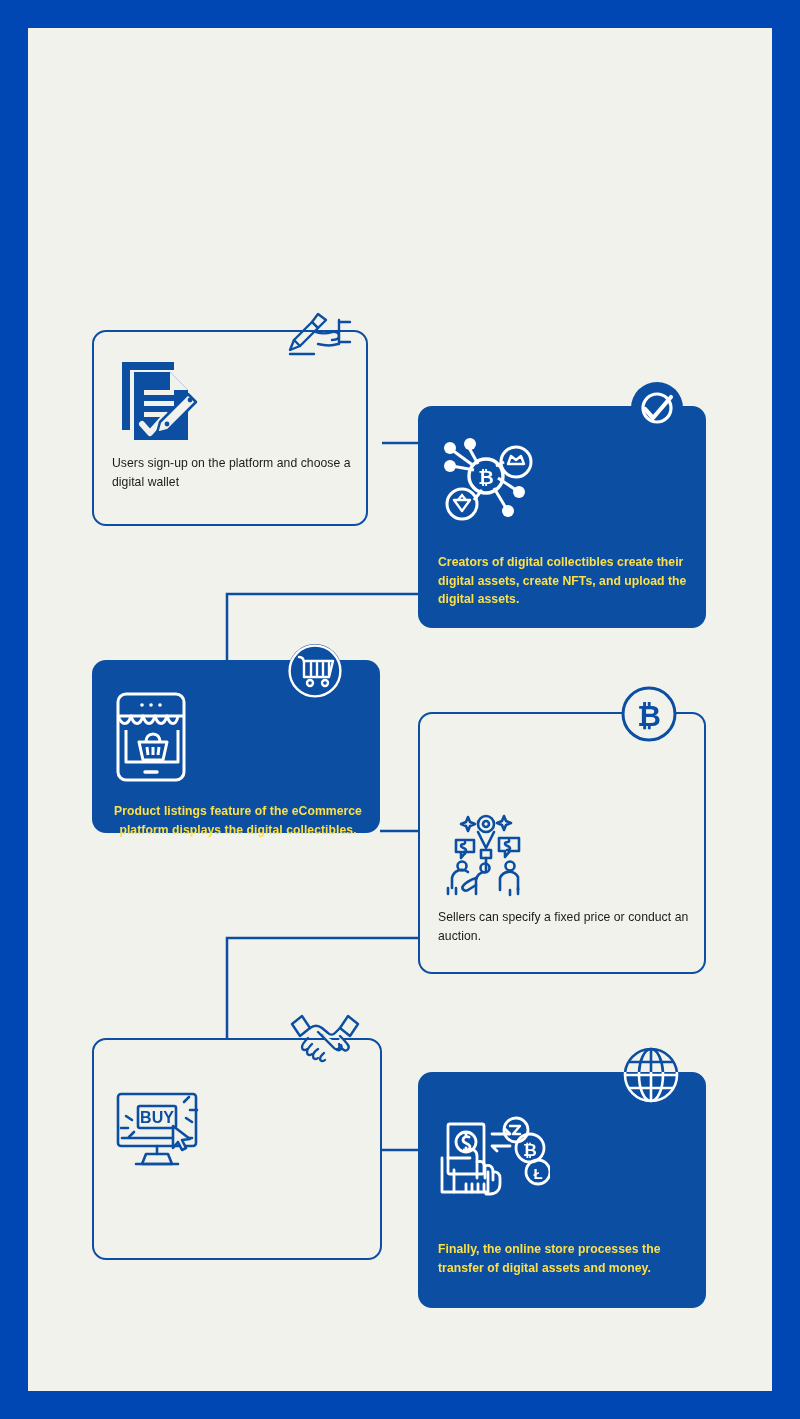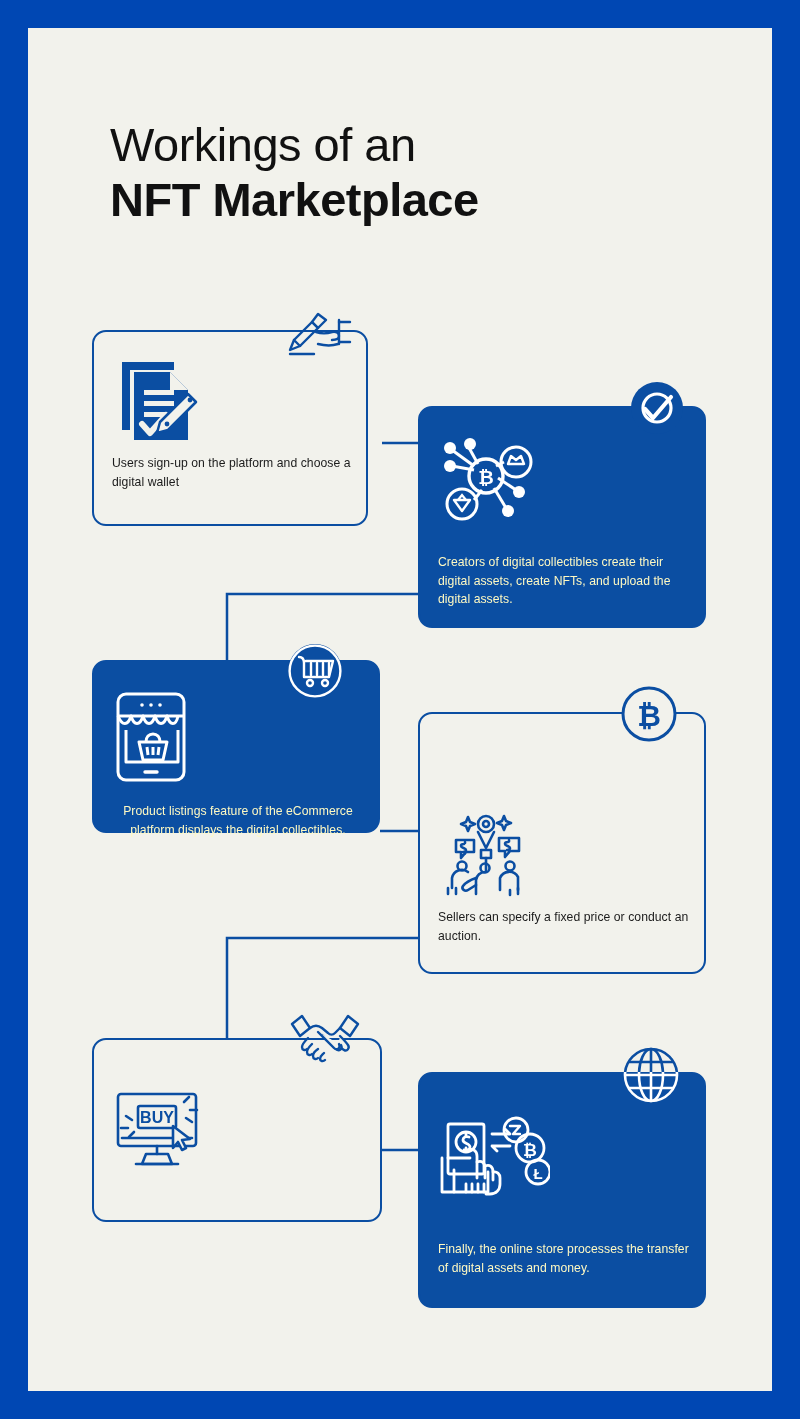--- a/index.html
+++ b/index.html
@@ -47,21 +47,21 @@
     border:2px solid #0b4ea2;
   }
   .card .caption{
     position:absolute;
     left:18px;right:14px;
     font-size:12.2px;
     line-height:18.6px;
     letter-spacing:0.05px;
   }
   .card.outline .caption{color:#1b1b1b;}
-  .card.filled  .caption{color:#fef9c3;}
+  .card.filled  .caption{color:#fde047;font-weight:bold;}
   .card .glyph{position:absolute;}
 
   
   .badge{position:absolute;}
 
   
   #card1{left:92px;top:330px;width:276px;height:196px;}
   #card1 .glyph{left:18px;top:22px;}
   #card1 .caption{top:122px;}
 
@@ -70,21 +70,21 @@
   #card2 .caption{top:145px;}
 
   #card3{left:92px;top:660px;width:288px;height:173px;text-align:center;}
   #card3 .glyph{left:18px;top:28px;}
   #card3 .caption{top:140px;}
 
   #card4{left:418px;top:712px;width:288px;height:262px;padding-left:14px;}
   #card4 .glyph{left:18px;top:96px;}
   #card4 .caption{top:194px;}
 
-  #card5{left:92px;top:1038px;width:290px;height:184px;}
+  #card5{left:92px;top:1038px;width:290px;height:222px;}
   #card5 .glyph{left:18px;top:46px;}
   #card5 .caption{top:154px;}
 
   #card6{left:418px;top:1072px;width:288px;height:236px;}
   #card6 .glyph{left:18px;top:40px;}
   #card6 .caption{top:166px;}
 
   #badge1{left:280px;top:300px;}
   #badge2{left:629px;top:380px;}
   #badge3{left:286px;top:642px;}
@@ -92,24 +92,20 @@
   #badge5{left:288px;top:1008px;}
   #badge6{left:620px;top:1044px;}
 </style>
 </head>
 <body>
 
 <div class="stage">
 
   <div class="frame"></div>
 
-  <div class="title">
-    <span class="l1">Workings of an</span>
-    <span class="l2">NFT Marketplace</span>
-  </div>
 
   <svg class="wires" width="800" height="1419">
     <g stroke="#0b4ea2" stroke-width="2.5" fill="none">
 
       <path d="M382,443 L418,443"></path>
 
       <path d="M418,594 L227,594 L227,672"></path>
 
       <path d="M380,831 L418,831"></path>
 

